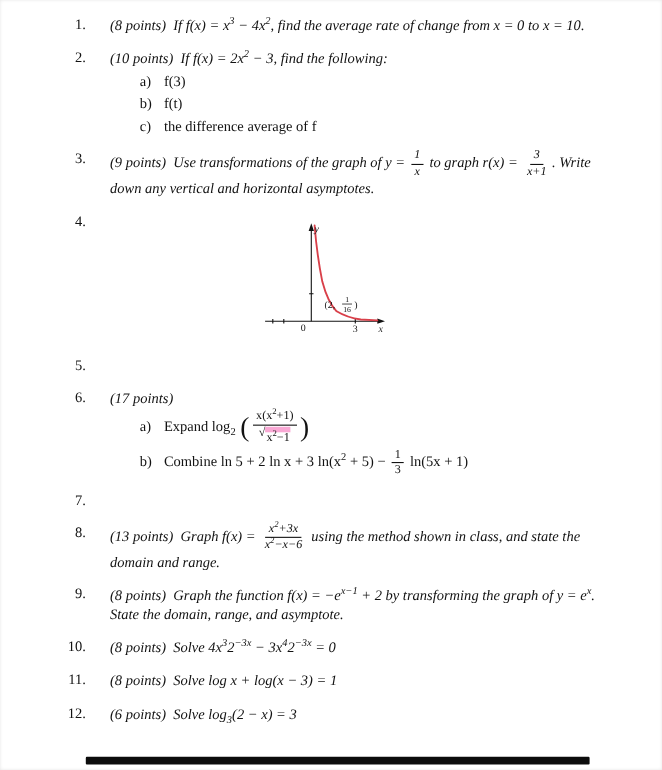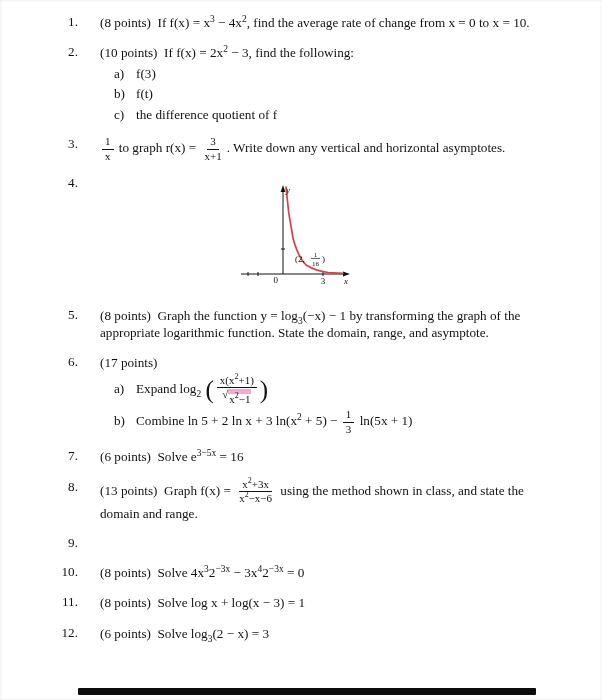--- a/index.html
+++ b/index.html
@@ -10,22 +10,22 @@
     font-family:"Liberation Serif","DejaVu Serif",serif;
     font-size:13.2px;color:#121212;
     overflow:hidden;
     border-right:1px solid #dcdcdc;
     box-shadow:inset 0 0 3px #e3e3e3;
   }
   .content{padding:14px 54px 0 42px;}
   .prob{display:flex;margin-bottom:13px;align-items:flex-start;}
   .pnum{flex:0 0 36px;text-align:right;margin-right:22px;white-space:nowrap;}
   .pbody{flex:1 1 auto;line-height:1.32;}
-  .pline{line-height:1.32;}
-  .subitem{margin-left:14px;margin-top:3px;line-height:1.32;}
+  .pline{line-height:1.32;font-style:italic;}
+  .subitem{margin-left:27px;margin-top:3px;line-height:1.32;}
   .slabel{display:inline-block;width:22px;}
   sup,sub{line-height:0;font-size:0.72em;}
   .frac{
     display:inline-flex;flex-direction:column;align-items:center;
     vertical-align:middle;margin:0 2px;line-height:1.05;text-align:center;
   }
   .fnum{display:block;padding:0 3px 1px 3px;font-size:11px;border-bottom:1px solid #121212;}
   .fden{display:block;padding:1px 3px 0 3px;font-size:11px;}
   .sqrt{white-space:nowrap;display:inline-flex;align-items:stretch;}
   .radsign{line-height:1;}
@@ -47,27 +47,27 @@
         <div class="pbody">
           <div class="pline"><span>(8 points)&nbsp; If f(x) = x<sup>3</sup> − 4x<sup>2</sup>, find the average rate of change from x = 0 to x = 10.</span></div>
         </div>
       </div>
       <div class="prob">
         <span class="pnum">2.</span>
         <div class="pbody">
           <div class="pline"><span>(10 points)&nbsp; If f(x) = 2x<sup>2</sup> − 3, find the following:</span></div>
           <div class="subitem"><span class="slabel">a)</span><span><span>f(3)</span></span></div>
           <div class="subitem"><span class="slabel">b)</span><span><span>f(t)</span></span></div>
-          <div class="subitem"><span class="slabel">c)</span><span><span>the difference quotient of f</span></span></div>
+          <div class="subitem"><span class="slabel">c)</span><span><span>the difference average of f</span></span></div>
         </div>
       </div>
       <div class="prob">
         <span class="pnum">3.</span>
         <div class="pbody">
-          <div class="pline"><span class="frac">
+          <div class="pline"><span>(9 points)&nbsp; Use transformations of the graph of y = </span><span class="frac">
               <span class="fnum"><span>1</span></span>
               <span class="fden"><span>x</span></span>
             </span><span> to graph r(x) = </span><span class="frac">
               <span class="fnum"><span>3</span></span>
               <span class="fden"><span>x+1</span></span>
             </span><span>. Write down any vertical and horizontal asymptotes.</span></div>
         </div>
       </div>
       <div class="prob">
         <span class="pnum">4.</span>
@@ -97,58 +97,55 @@
     <text x="48" y="10" font-size="9" font-style="italic" font-family="Liberation Serif, DejaVu Serif, serif" fill="#121212">y</text>
     <text x="108" y="101" font-size="9" font-style="italic" text-anchor="middle" font-family="Liberation Serif, DejaVu Serif, serif" fill="#121212">x</text>
     <text x="40" y="100" font-size="9" text-anchor="end" font-family="Liberation Serif, DejaVu Serif, serif" fill="#121212">0</text>
     <text x="85" y="101" font-size="9" text-anchor="middle" font-family="Liberation Serif, DejaVu Serif, serif" fill="#121212">3</text>
   </svg>
 </div>
         </div>
       </div>
       <div class="prob">
         <span class="pnum">5.</span>
-        <div class="pbody">
-          <div class="pline"><span>(8 points)&nbsp; Graph the function y = log<sub>3</sub>(−x) − 1 by transforming the graph of the appropriate logarithmic function. State the domain, range, and asymptote.</span></div>
-        </div>
       </div>
       <div class="prob">
         <span class="pnum">6.</span>
         <div class="pbody">
           <div class="pline"><span>(17 points)</span></div>
           <div class="subitem"><span class="slabel">a)</span><span><span>Expand log<sub>2</sub> </span><span class="bigp">(</span><span class="frac">
                 <span class="fnum"><span>x(x<sup>2</sup>+1)</span></span>
                 <span class="fden"><span class="sqrt">
                     <span class="radsign">√</span>
                     <span class="radicand">x<sup>2</sup>−1</span>
                   </span></span>
               </span><span class="bigp">)</span></span></div>
           <div class="subitem"><span class="slabel">b)</span><span><span>Combine ln 5 + 2 ln x + 3 ln(x<sup>2</sup> + 5) − </span><span class="frac">
                 <span class="fnum"><span>1</span></span>
                 <span class="fden"><span>3</span></span>
               </span><span> ln(5x + 1)</span></span></div>
         </div>
       </div>
       <div class="prob">
         <span class="pnum">7.</span>
-        <div class="pbody">
-          <div class="pline"><span>(6 points)&nbsp; Solve e<sup>3−5x</sup> = 16</span></div>
-        </div>
       </div>
       <div class="prob">
         <span class="pnum">8.</span>
         <div class="pbody">
           <div class="pline"><span>(13 points)&nbsp; Graph f(x) = </span><span class="frac">
               <span class="fnum"><span>x<sup>2</sup>+3x</span></span>
               <span class="fden"><span>x<sup>2</sup>−x−6</span></span>
             </span><span> using the method shown in class, and state the domain and range.</span></div>
         </div>
       </div>
       <div class="prob">
         <span class="pnum">9.</span>
+        <div class="pbody">
+          <div class="pline"><span>(8 points)&nbsp; Graph the function f(x) = −e<sup>x−1</sup> + 2 by transforming the graph of y = e<sup>x</sup>. State the domain, range, and asymptote.</span></div>
+        </div>
       </div>
       <div class="prob">
         <span class="pnum">10.</span>
         <div class="pbody">
           <div class="pline"><span>(8 points)&nbsp; Solve 4x<sup>3</sup>2<sup>−3x</sup> − 3x<sup>4</sup>2<sup>−3x</sup> = 0</span></div>
         </div>
       </div>
       <div class="prob">
         <span class="pnum">11.</span>
         <div class="pbody">

